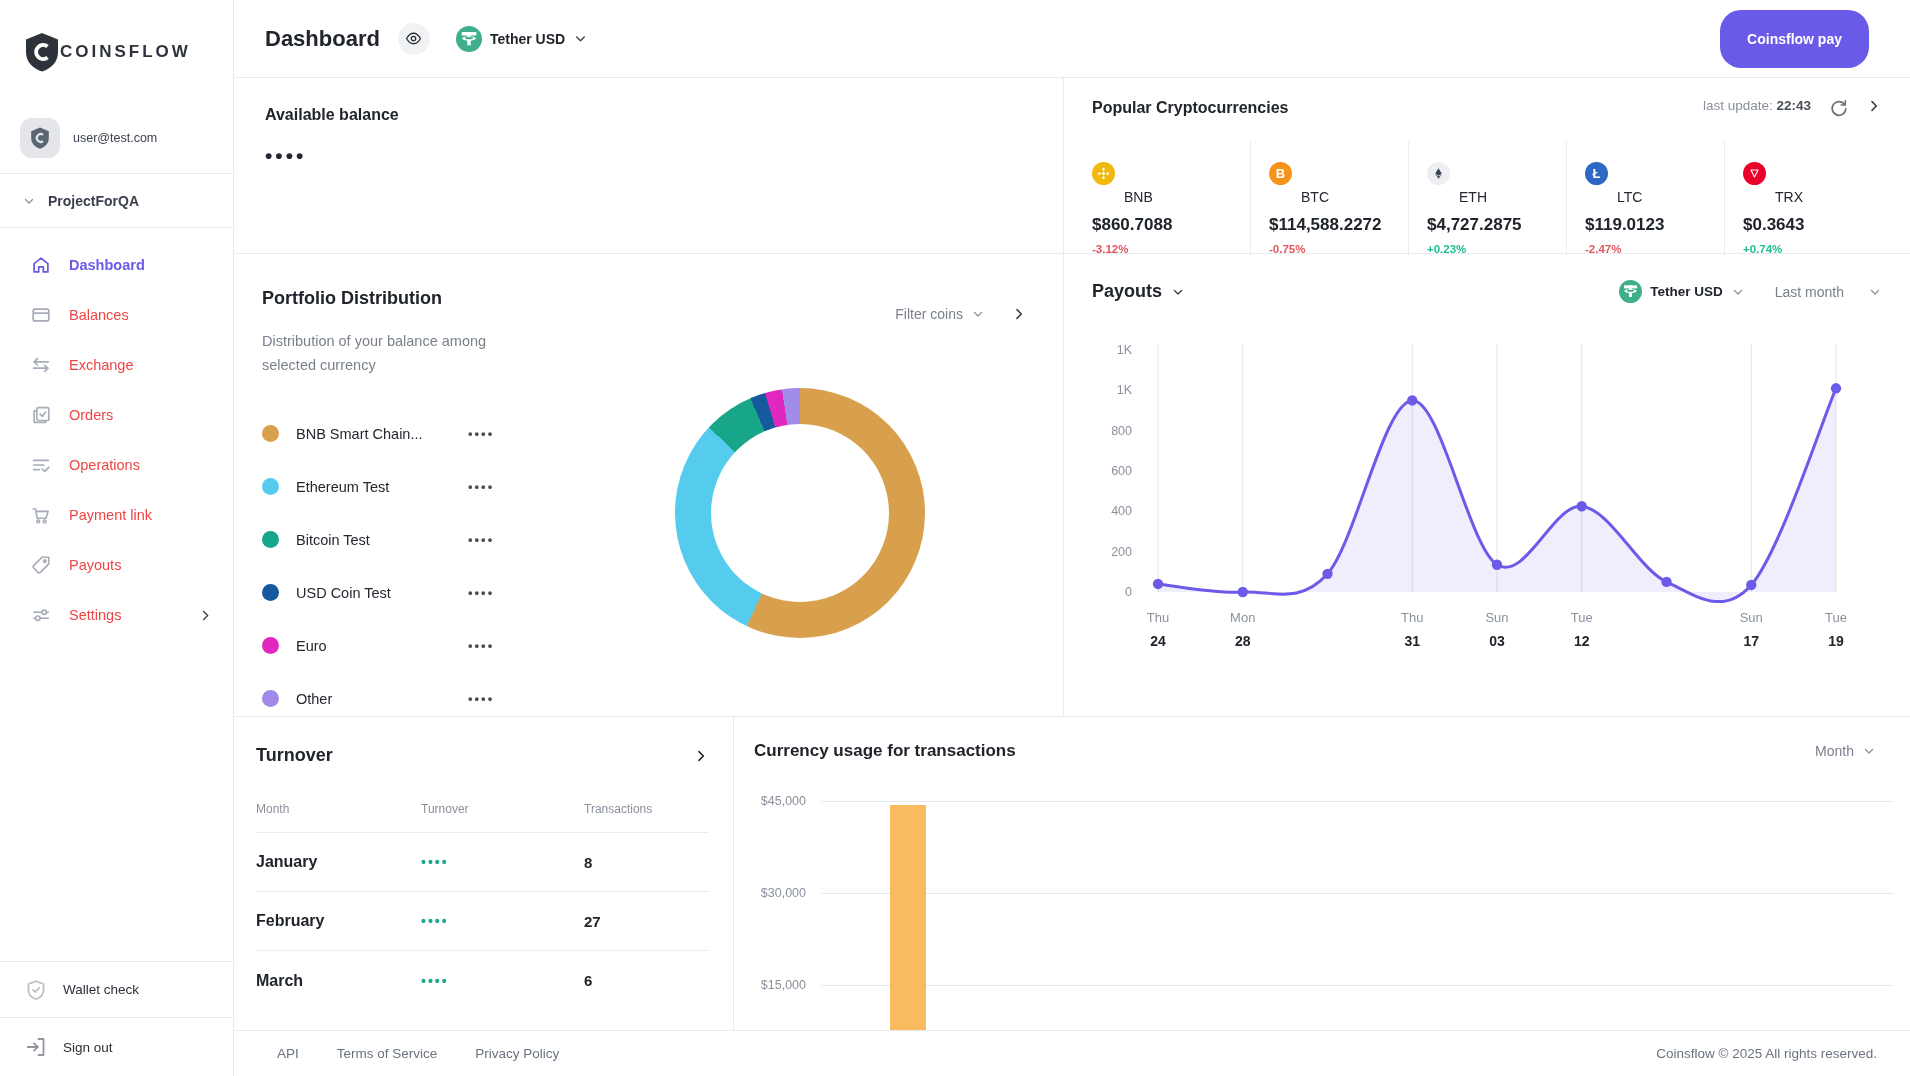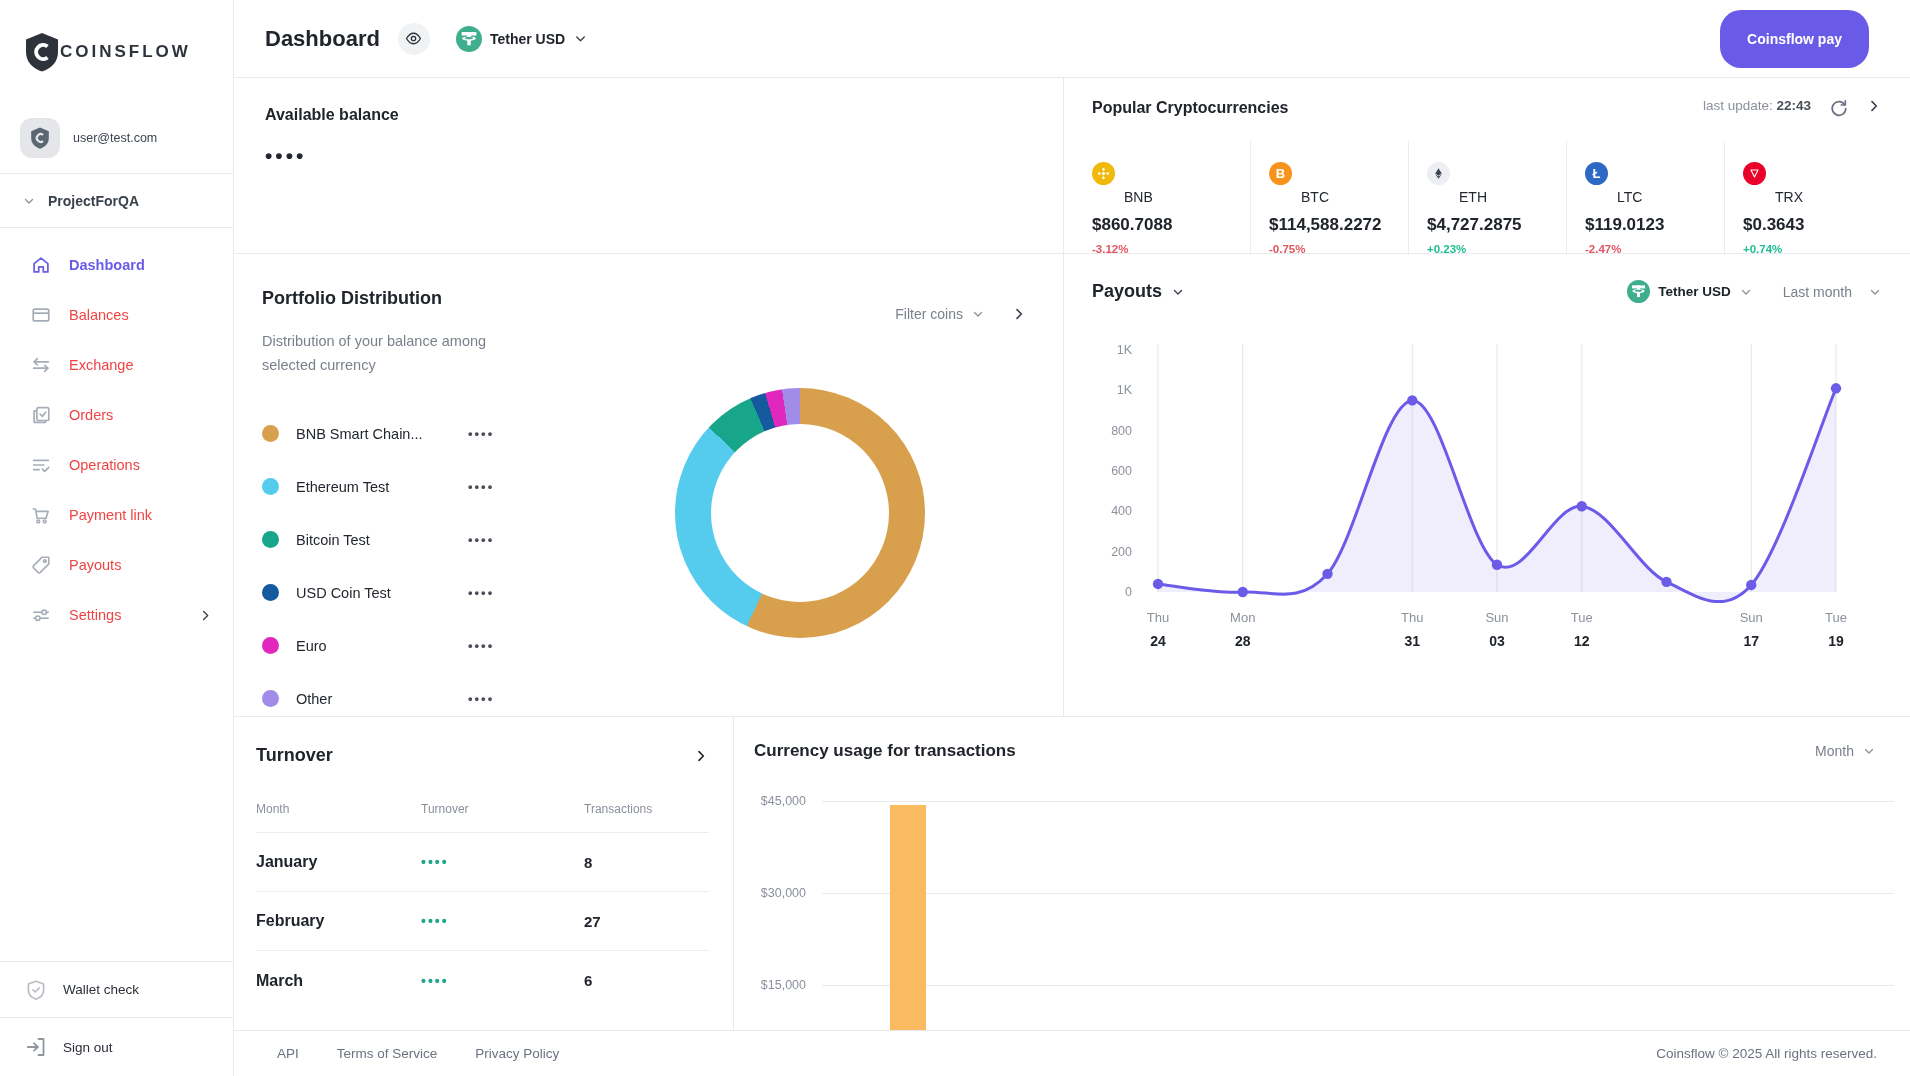--- a/index.html
+++ b/index.html
@@ -81,21 +81,21 @@
   .donut::after { content:""; position:absolute; left:36px; top:36px; width:178px; height:178px; border-radius:50%; background:#fff; }
 
   
   .panel-payouts { flex:1; position:relative; padding:26px 28px 0 28px; }
   .po-head { display:flex; align-items:center; }
   .po-title-wrap { display:flex; align-items:center; gap:9px; cursor:pointer; }
   .po-title { font-size:18px; font-weight:bold; color:#20242B; }
   .po-right { margin-left:auto; display:flex; align-items:center; gap:30px; }
   .po-chip { display:flex; align-items:center; gap:8px; cursor:pointer; }
   .po-chip .chip-label { font-size:13.5px; font-weight:bold; color:#20242B; }
-  .range-dd { display:flex; align-items:center; gap:16px; font-size:14px; color:#7A818C; cursor:pointer; }
+  .range-dd { display:flex; align-items:center; gap:24px; font-size:14px; color:#7A818C; cursor:pointer; }
   .po-chart { position:absolute; left:28px; top:80px; }
 
   
   .panel-turnover { width:500px; border-right:1px solid #E9EAED; padding:28px 24px 0 22px; position:relative; }
   .to-head { display:flex; align-items:center; }
   .to-title { font-size:18px; font-weight:bold; color:#20242B; }
   .to-chevron { margin-left:auto; color:#20242B; display:flex; cursor:pointer; }
   .to-table { margin-top:36px; }
   .to-cols { display:flex; font-size:12px; color:#8A919C; padding-bottom:16px; border-bottom:1px solid #EAECEF; }
   .to-c1 { width:165px; } .to-c2 { width:163px; } .to-c3 { flex:1; }

